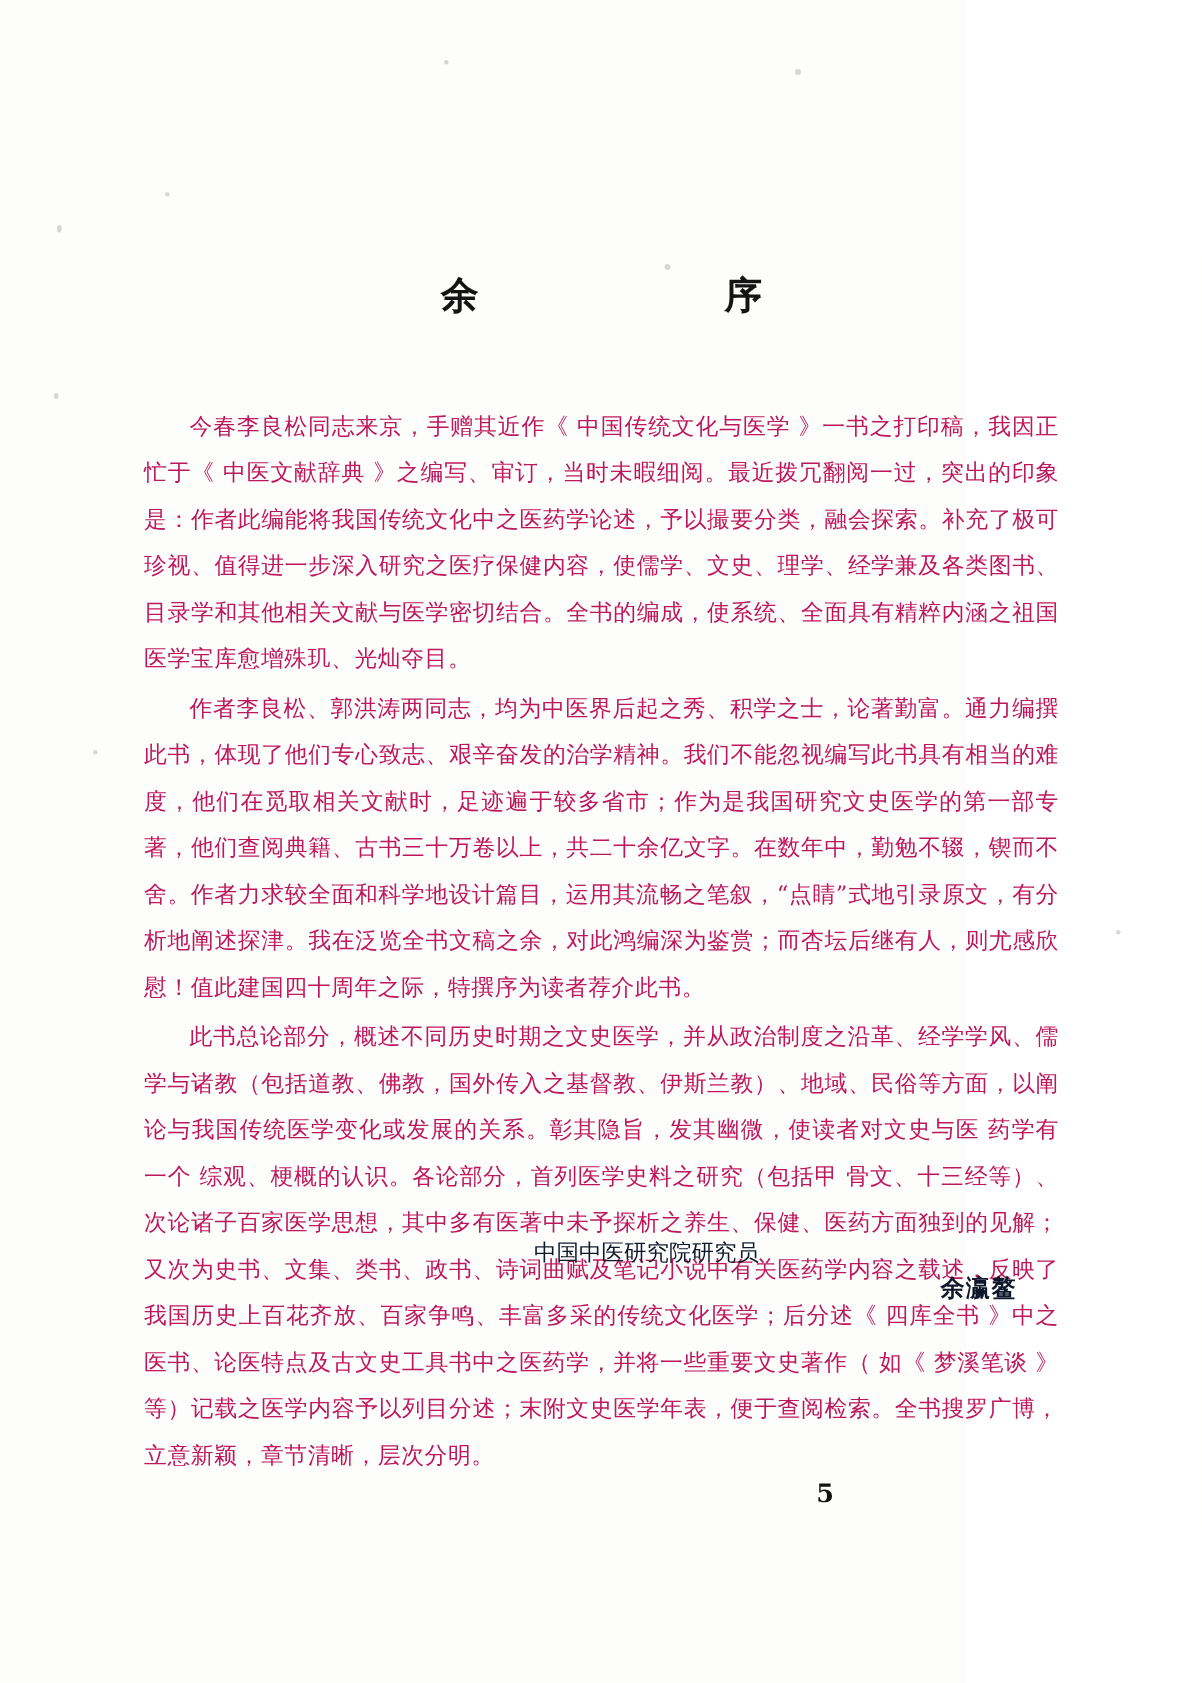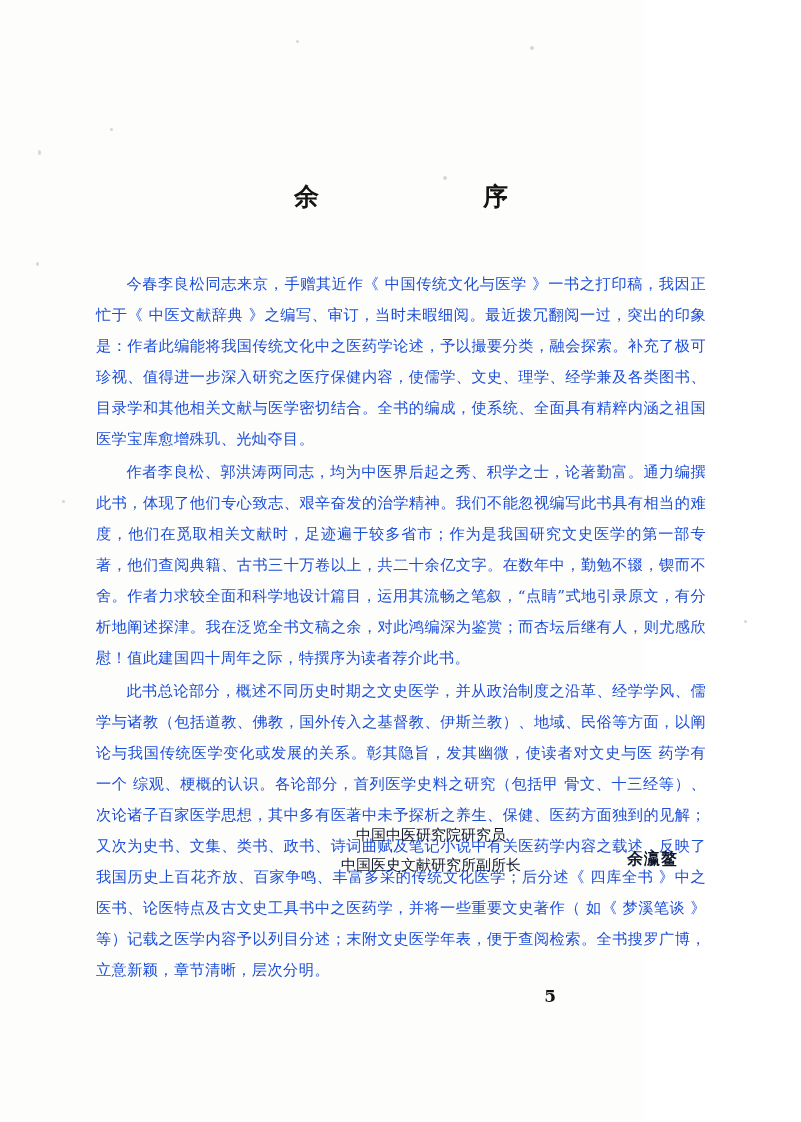--- a/index.html
+++ b/index.html
@@ -46,21 +46,21 @@
     color: #141414;
   }
   .para {
     font-size: 15.2px;
     line-height: 31px;
     text-align: justify;
     text-justify: inter-ideograph;
     text-indent: 2em;
     margin: 0 0 2px 0;
     letter-spacing: .4px;
-    color: #1d4ed8;
+    color: #be185d;
   }
   .signature {
     position: absolute;
     left: 96px;
     top: 820px;
     width: 610px;
     font-size: 15px;
     line-height: 30px;
     color: #0f172a;
   }
@@ -108,18 +108,17 @@
 
   <div class="content">
     <div class="doc-title">余　　序</div>
     <p class="para">今春李良松同志来京，手赠其近作《 中国传统文化与医学 》一书之打印稿，我因正忙于《 中医文献辞典 》之编写、审订，当时未暇细阅。最近拨冗翻阅一过，突出的印象是：作者此编能将我国传统文化中之医药学论述，予以撮要分类，融会探索。补充了极可珍视、值得进一步深入研究之医疗保健内容，使儒学、文史、理学、经学兼及各类图书、目录学和其他相关文献与医学密切结合。全书的编成，使系统、全面具有精粹内涵之祖国医学宝库愈增殊玑、光灿夺目。</p>
     <p class="para">作者李良松、郭洪涛两同志，均为中医界后起之秀、积学之士，论著勤富。通力编撰此书，体现了他们专心致志、艰辛奋发的治学精神。我们不能忽视编写此书具有相当的难度，他们在觅取相关文献时，足迹遍于较多省市；作为是我国研究文史医学的第一部专著，他们查阅典籍、古书三十万卷以上，共二十余亿文字。在数年中，勤勉不辍，锲而不舍。作者力求较全面和科学地设计篇目，运用其流畅之笔叙，“点睛”式地引录原文，有分析地阐述探津。我在泛览全书文稿之余，对此鸿编深为鉴赏；而杏坛后继有人，则尤感欣慰！值此建国四十周年之际，特撰序为读者荐介此书。</p>
     <p class="para">此书总论部分，概述不同历史时期之文史医学，并从政治制度之沿革、经学学风、儒学与诸教（包括道教、佛教，国外传入之基督教、伊斯兰教）、地域、民俗等方面，以阐论与我国传统医学变化或发展的关系。彰其隐旨，发其幽微，使读者对文史与医 药学有一个 综观、梗概的认识。各论部分，首列医学史料之研究（包括甲 骨文、十三经等）、次论诸子百家医学思想，其中多有医著中未予探析之养生、保健、医药方面独到的见解；又次为史书、文集、类书、政书、诗词曲赋及笔记小说中有关医药学内容之载述，反映了我国历史上百花齐放、百家争鸣、丰富多采的传统文化医学；后分述《 四库全书 》中之医书、论医特点及古文史工具书中之医药学，并将一些重要文史著作（ 如《 梦溪笔谈 》等）记载之医学内容予以列目分述；末附文史医学年表，便于查阅检索。全书搜罗广博，立意新颖，章节清晰，层次分明。</p>
   </div>
 
   <div class="signature">
     <div class="sig-line">中国中医研究院研究员</div>
-    <div class="sig-line">中国医史文献研究所副所长</div>
     <div class="sig-name">余瀛鳌</div>
   </div>
 
   <div class="page-number">5</div>
 </div>
 
 </body></html>

